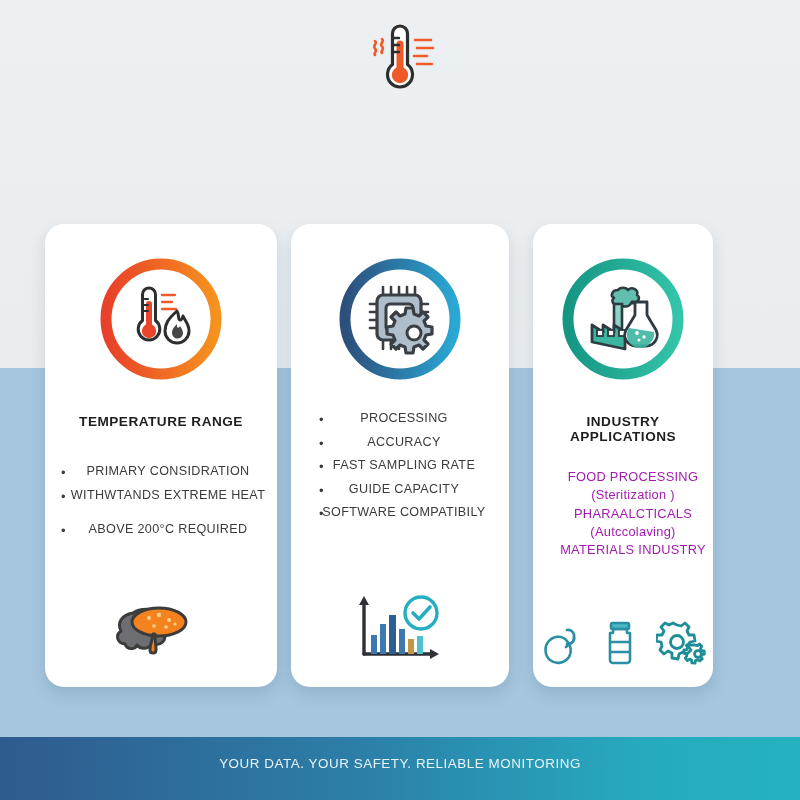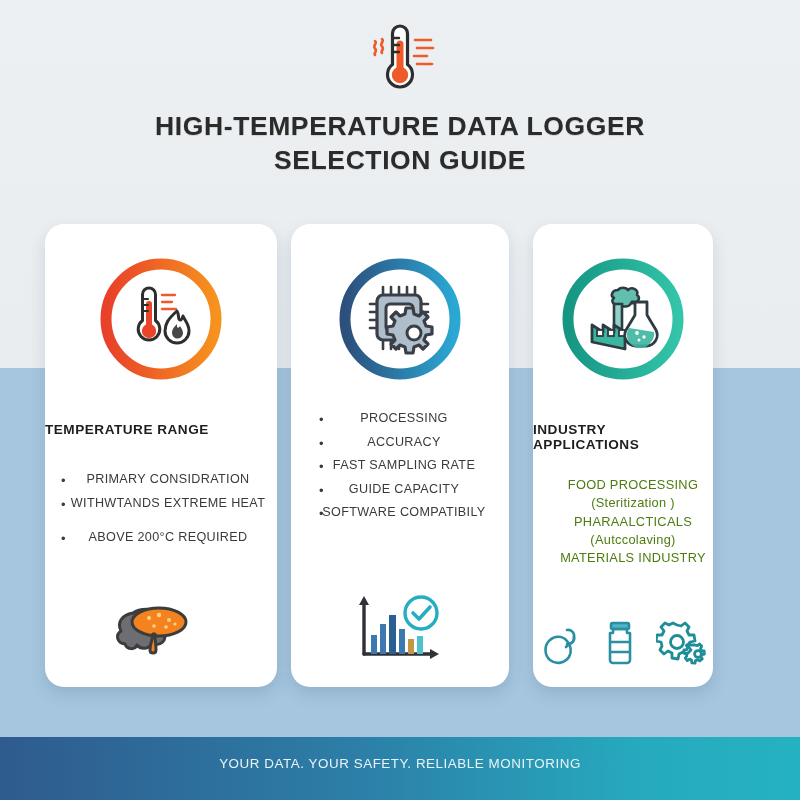--- a/index.html
+++ b/index.html
@@ -55,26 +55,26 @@
   #card-2 { left:533px; width:180px; }
 
   .ring-wrap {
     width:130px; height:130px;
     margin:30px auto 0;
     position:relative;
   }
   .ring-wrap svg { display:block; }
 
   .card-title {
-    text-align:left;
+    text-align:center;
     font-weight:bold;
     font-size:13.6px;
     letter-spacing:0.5px;
     color:#1e1e1e;
-    margin-top:38px;
+    margin-top:30px;
   }
 
   .bullets {
     margin:34px 0 0 0;
     list-style:none;
   }
   .bullets li {
     position:relative;
     font-size:12.6px;
     color:#3a3a3a;
@@ -97,21 +97,21 @@
   #card-1 .bullets { margin-top:28px; }
   #card-1 .bullets li { padding-left:8px; margin-bottom:11px; }
   #card-1 .bullets li .bullet-dot { left:28px; top:1px; }
 
   .plain-lines {
     margin-top:24px;
     text-align:center;
   }
   .plain-lines div {
     font-size:12.8px;
-    color:#4d7c0f;
+    color:#a21caf;
     letter-spacing:0.3px;
     line-height:1.43;
     padding-left:20px;
   }
 
   .bottom-icon {
     position:absolute;
     bottom:20px;
     left:0; right:0;
     display:flex;
@@ -156,24 +156,20 @@
     <path d="M45,8 a7.5,7.5 0 0 1 7.5,7.5 v31 a12.5,12.5 0 1 1 -15,0 v-31 A7.5,7.5 0 0 1 45,8 z" fill="#ffffff" stroke="#2e2e2e" stroke-width="3.2"></path>
     <path d="M45,26 v26" stroke="#f05a28" stroke-width="7" stroke-linecap="round"></path>
     <circle cx="45" cy="57" r="8.2" fill="#f05a28"></circle>
     <g stroke="#2e2e2e" stroke-width="2.4" stroke-linecap="round">
       <line x1="38.5" y1="20" x2="44" y2="20"></line>
       <line x1="38.5" y1="27" x2="44" y2="27"></line>
       <line x1="38.5" y1="34" x2="44" y2="34"></line>
     </g>
   </svg>
 
-  <div id="title-block">
-    <div>HIGH-TEMPERATURE DATA LOGGER</div>
-    <div>SELECTION GUIDE</div>
-  </div>
 </div>
 
 <div class="card" id="card-0">
 
   <div class="ring-wrap">
     <svg width="130" height="130" viewBox="0 0 130 130">
       <defs>
         <linearGradient id="g1" x1="0" y1="0" x2="1" y2="0">
           <stop offset="0%" stop-color="#e8402a"></stop>
           <stop offset="100%" stop-color="#f6921e"></stop>

